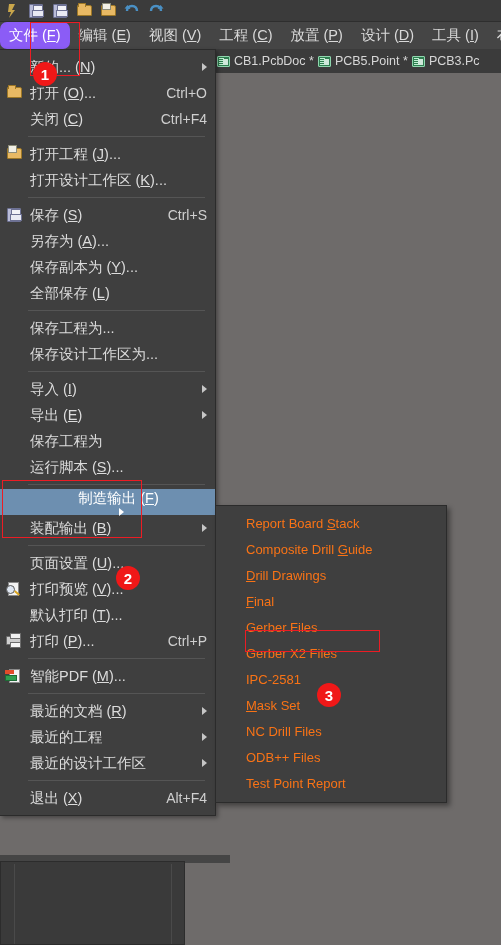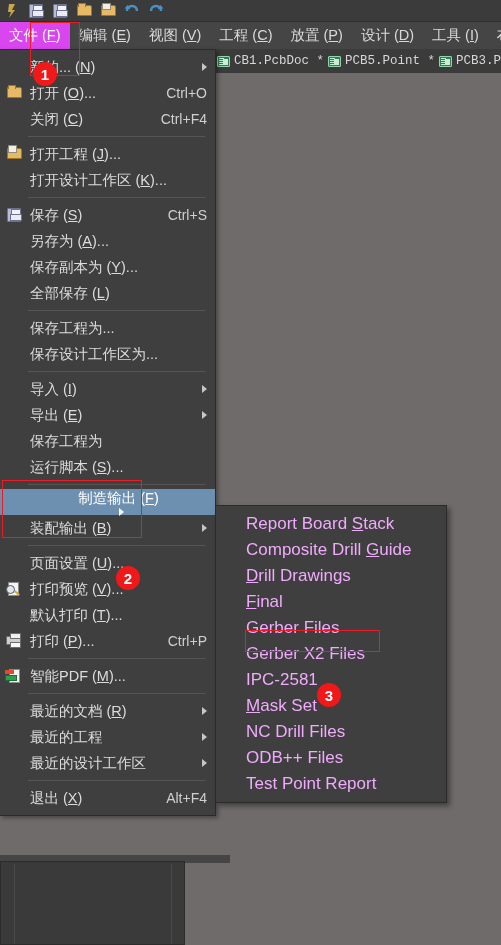--- a/index.html
+++ b/index.html
@@ -25,28 +25,28 @@
 
   
   .menubar {
     position:absolute; left:0; top:22px; width:501px; height:27px;
     background:#454545; display:flex; align-items:center;
   }
   .menubar-item {
     color:#d9d9d9; font-size:14.5px; line-height:27px;
     padding:0 9px; height:27px; white-space:nowrap;
   }
-  .menubar-item.active { background:#d946ef; color:#ffffff; }
+  .menubar-item.active { background:#8b5cf6; color:#ffffff;border-radius:7px; }
   .menubar-item u { text-decoration: underline; }
 
   
   .tabbar {
     position:absolute; left:216px; top:49px; width:285px; height:24px;
     background:#3b3b3b; display:flex; align-items:center; gap:4px;
-    overflow:hidden; padding-left:1px;font-family:Liberation Mono, monospace;
+    overflow:hidden; padding-left:1px;
   }
   .tab { display:flex; align-items:center; gap:4px; color:#d7d7d7; font-size:12.5px; white-space:nowrap; }
   .pcb-ico {
     width:13px; height:11px; background:#2e7d4f; border:1px solid #8fd6ae;
     position:relative; flex:none; border-radius:1px;
   }
   .pcb-ico:before {
     content:""; position:absolute; left:1px; top:1px; width:5px; height:7px;
     background: repeating-linear-gradient(to bottom,#bff0d2 0 1px, #2e7d4f 1px 2px);
   }
@@ -81,21 +81,21 @@
   .mi .ico { position:absolute; left:5px; top:4px; width:18px; height:18px; }
 
   
   .submenu {
     position:absolute; left:215px; top:505px; width:232px;
     background:#3f3f3f; border:1px solid #2b2b2b;
     box-shadow: 3px 3px 5px rgba(0,0,0,.4);
     padding:5px 0;
   }
   .smi {
-    height:26px; line-height:26px; color:#f0abfc; font-size:17px;
+    height:26px; line-height:26px; color:#f97316; font-size:13px;
     padding-left:30px; white-space:nowrap;
   }
   .smi u { text-decoration:underline; }
 
   
   .bpanel {
     position:absolute; left:0px; top:861px; width:185px; height:84px;
     background:#3a3a3a; border:1px solid #2c2c2c;
   }
   .bpanel .inner { position:absolute; left:13px; top:2px; right:12px; bottom:0; background:#3a3a3a; border-left:1px solid #4a4a4a; border-right:1px solid #4a4a4a;}

